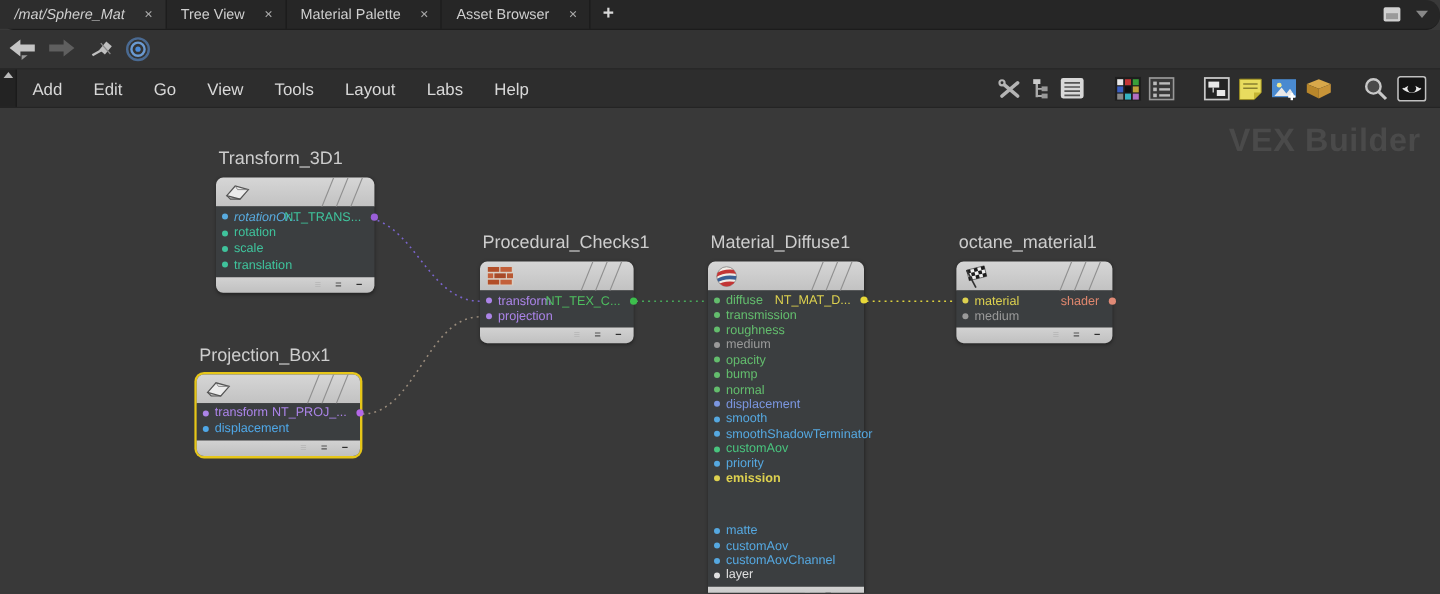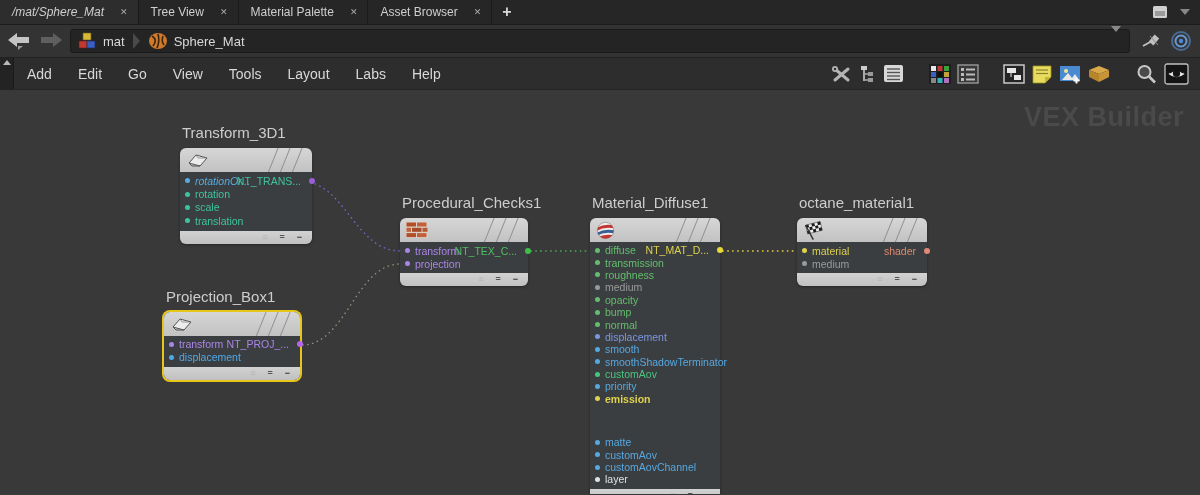--- a/index.html
+++ b/index.html
@@ -1,19 +1,19 @@
 <!DOCTYPE html>
 <html><head>
 <meta charset="utf-8">
 <style>
   * { margin:0; padding:0; box-sizing:border-box; }
   html,body { width:1200px; height:495px; background:#393939; font-family:"Liberation Sans", sans-serif; overflow:hidden; }
 
   
-  #tab-bar { height:25px; background:#262626; display:flex; align-items:stretch; border-bottom:1px solid #1c1c1c; }
+  #tab-bar { height:25px; background:#262626; display:flex; align-items:stretch; border-bottom:1px solid #1c1c1c;border-radius:12px; }
   .tab { display:flex; align-items:center; padding:0 10px 0 12px; border-right:1px solid #1b1b1b; color:#cfcfcf; font-size:12px; cursor:default; }
   .tab.active { background:#2d2d2d; }
   .tab-label.italic { font-style:italic; }
   .tab-close { margin-left:16px; color:#aaaaaa; font-size:9px; line-height:9px; }
   .new-tab { display:flex; align-items:center; padding:0 10px; color:#d8d8d8; font-size:16px; font-weight:bold; }
   #tab-bar-right { margin-left:auto; display:flex; align-items:center; gap:12px; padding-right:10px; }
   .tri-down { width:0; height:0; border-left:5px solid transparent; border-right:5px solid transparent; border-top:6px solid #888; }
 
   
   #nav-bar { height:33px; background:#333333; display:flex; align-items:center; padding:0 8px 0 6px; gap:6px; border-bottom:1px solid #222; }
@@ -93,41 +93,20 @@
   <div class="nav-arrow">
     <svg width="26" height="20">
         <path d="M2 9 L11 2 V6 H23 V12 H11 V16 Z" fill="#c4c4c4"></path>
         <path d="M12 15 L17 15 L12 19 Z" fill="#9a9a9a"></path>
       </svg>
   </div>
   <div class="nav-arrow">
     <svg width="26" height="20">
         <path d="M24 9 L15 2 V6 H3 V12 H15 V16 Z" fill="#5f5f5f"></path>
       </svg>
-  </div>
-  <div id="breadcrumb-field">
-    <span class="crumb">
-      <svg width="20" height="18">
-          <rect x="6" y="1" width="8" height="7" fill="#d8b838" stroke="#6a5a10" stroke-width="0.6"></rect>
-          <rect x="2" y="9" width="8" height="7" fill="#c03a30" stroke="#601a14" stroke-width="0.6"></rect>
-          <rect x="10" y="9" width="8" height="7" fill="#3a5fc0" stroke="#1a2a60" stroke-width="0.6"></rect>
-        </svg>
-      <span>mat</span>
-    </span>
-    <span class="crumb-sep"></span>
-    <span class="crumb">
-      <svg width="20" height="18">
-          <ellipse cx="10" cy="9" rx="9" ry="8" fill="#cf7a2a"></ellipse>
-          <path d="M4 4 Q10 8 5 14" stroke="#3a2410" stroke-width="1.6" fill="none"></path>
-          <path d="M10 2 Q12 9 9 16" stroke="#3a2410" stroke-width="1.6" fill="none"></path>
-          <path d="M15 4 Q13 9 16 13" stroke="#3a2410" stroke-width="1.6" fill="none"></path>
-        </svg>
-      <span>Sphere_Mat</span>
-    </span>
-    <span id="field-dropdown"><span class="tri-down"></span></span>
   </div>
   <div id="nav-right">
     <svg width="22" height="18">
         <rect x="11" y="3.5" width="6" height="9" fill="#c0c0c0" transform="rotate(40 14 8)"></rect>
         <line x1="3" y1="14" x2="12" y2="9" stroke="#c0c0c0" stroke-width="2"></line>
         <line x1="10" y1="4" x2="18" y2="13" stroke="#8a8a8a" stroke-width="1"></line>
       </svg>
     <svg width="22" height="22">
         <circle cx="11" cy="11" r="9" fill="none" stroke="#4a6a92" stroke-width="2"></circle>
         <circle cx="11" cy="11" r="5.5" fill="none" stroke="#6a9ad2" stroke-width="2"></circle>

